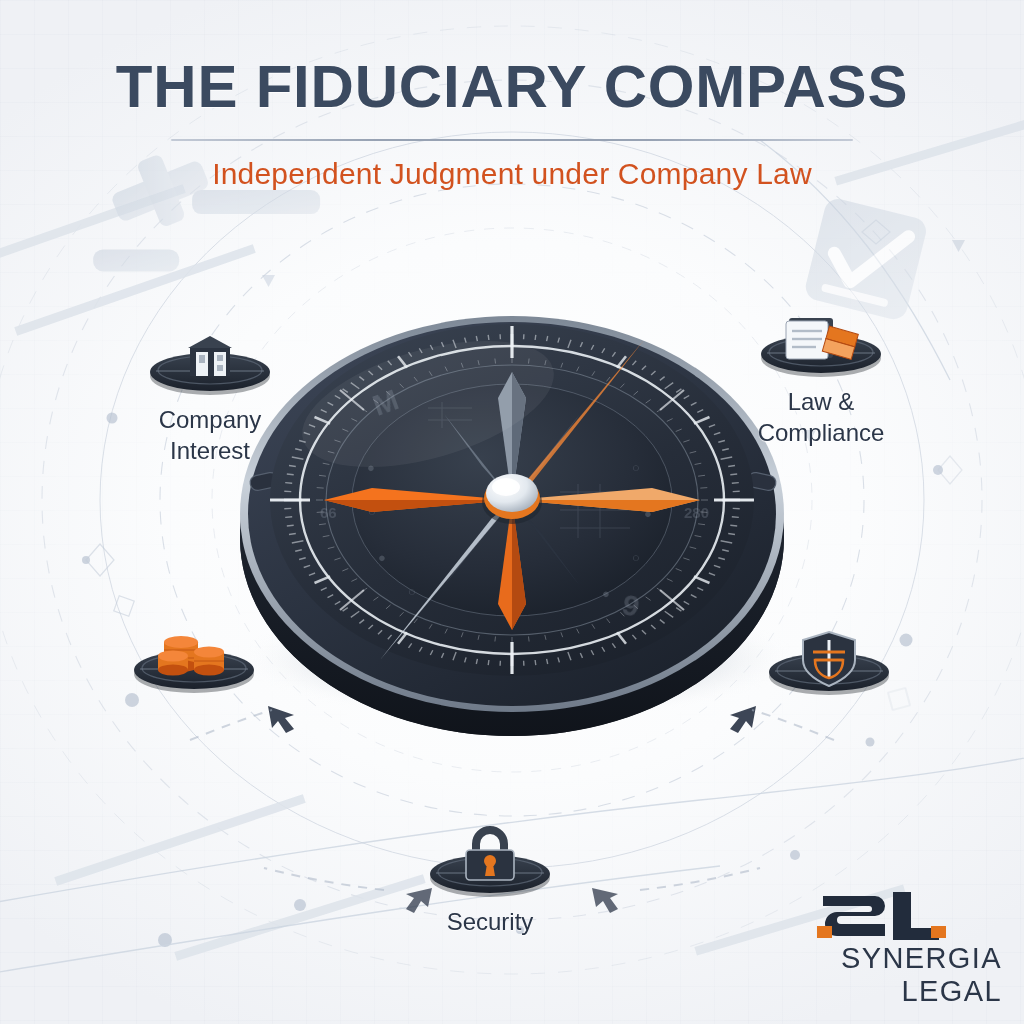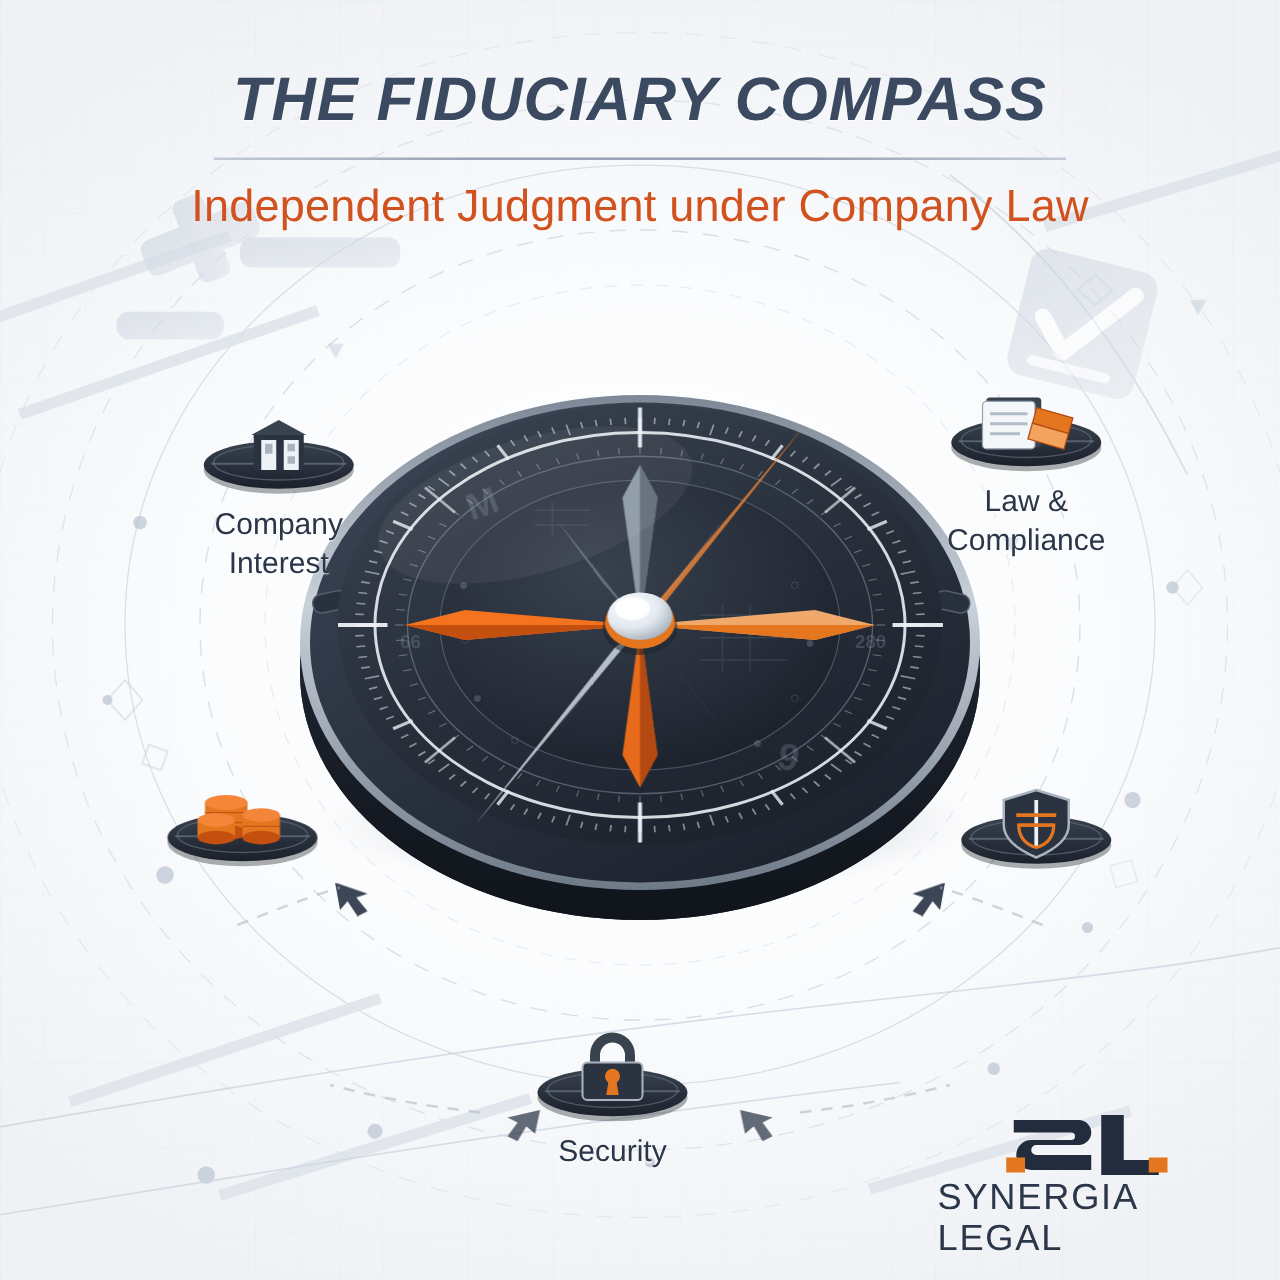--- a/index.html
+++ b/index.html
@@ -26,36 +26,35 @@
     background-size: 34px 34px;
     mask-image: radial-gradient(ellipse 65% 60% at 50% 50%, transparent 35%, #000 100%);
     -webkit-mask-image: radial-gradient(ellipse 65% 60% at 50% 50%, transparent 35%, #000 100%);
   }
   .bg-svg{ position:absolute; inset:0; width:1024px; height:1024px; }
 
   
   .header{ position:absolute; top:0; left:0; width:1024px; z-index:6; text-align:center; }
   .title{
     margin-top:52px;
-    font-size:49px;
+    font-size:60px;
     font-weight:bold;
     letter-spacing:.8px;
     color:#3b4a60;
     font-family:"Liberation Sans", sans-serif;
     text-shadow:0 1px 1px rgba(255,255,255,.9);
-    font-style:italic;
   }
   .title-rule{
     width:682px; height:2px; margin:18px auto 0;
     background:linear-gradient(to right,#c3cad6,#97a2b3 30%,#97a2b3 70%,#c3cad6);
     border-radius:2px;
   }
   .subtitle{
     margin-top:16px;
-    font-size:36px;
+    font-size:30px;
     color:#d2521f;
     letter-spacing:.2px;
   }
 
   
   .compass-wrap{
     position:absolute;
     left:50%; top:286px;
     transform:translateX(-50%);
     width:640px; height:440px;
@@ -69,30 +68,30 @@
   .node .platform svg{ display:block; width:132px; height:66px; overflow:visible; }
   .node .caption{
     margin-top:8px;
     font-size:24px;
     line-height:31px;
     color:#2b3648;
     white-space:pre-line;
     text-shadow:0 1px 1px rgba(255,255,255,.85);
   }
 
-  #node-company   { left:93px;  top:330px;  width:260px; }
+  #node-company   { left:80px;  top:330px;  width:260px; }
   #node-law       { left:686px; top:312px;  width:270px; }
   #node-share     { left:58px;  top:628px;  width:272px; }
   #node-ethics    { left:700px; top:630px;  width:258px; }
   #node-security  { left:370px; top:832px;  width:240px; }
 
   
   .logo{
-    position:absolute; right:34px; bottom:16px; z-index:7;
-    text-align:left; width:240px;
+    position:absolute; right:22px; bottom:16px; z-index:7;
+    text-align:right; width:240px;
   }
   .logo-mark{ height:56px; }
   .logo-mark svg{ display:block; margin:0 auto; overflow:visible; }
   .logo-name{
     font-size:29px; letter-spacing:1.4px; color:#2b3648;
     margin-top:-2px;
   }
 </style>
 </head>
 <body>

